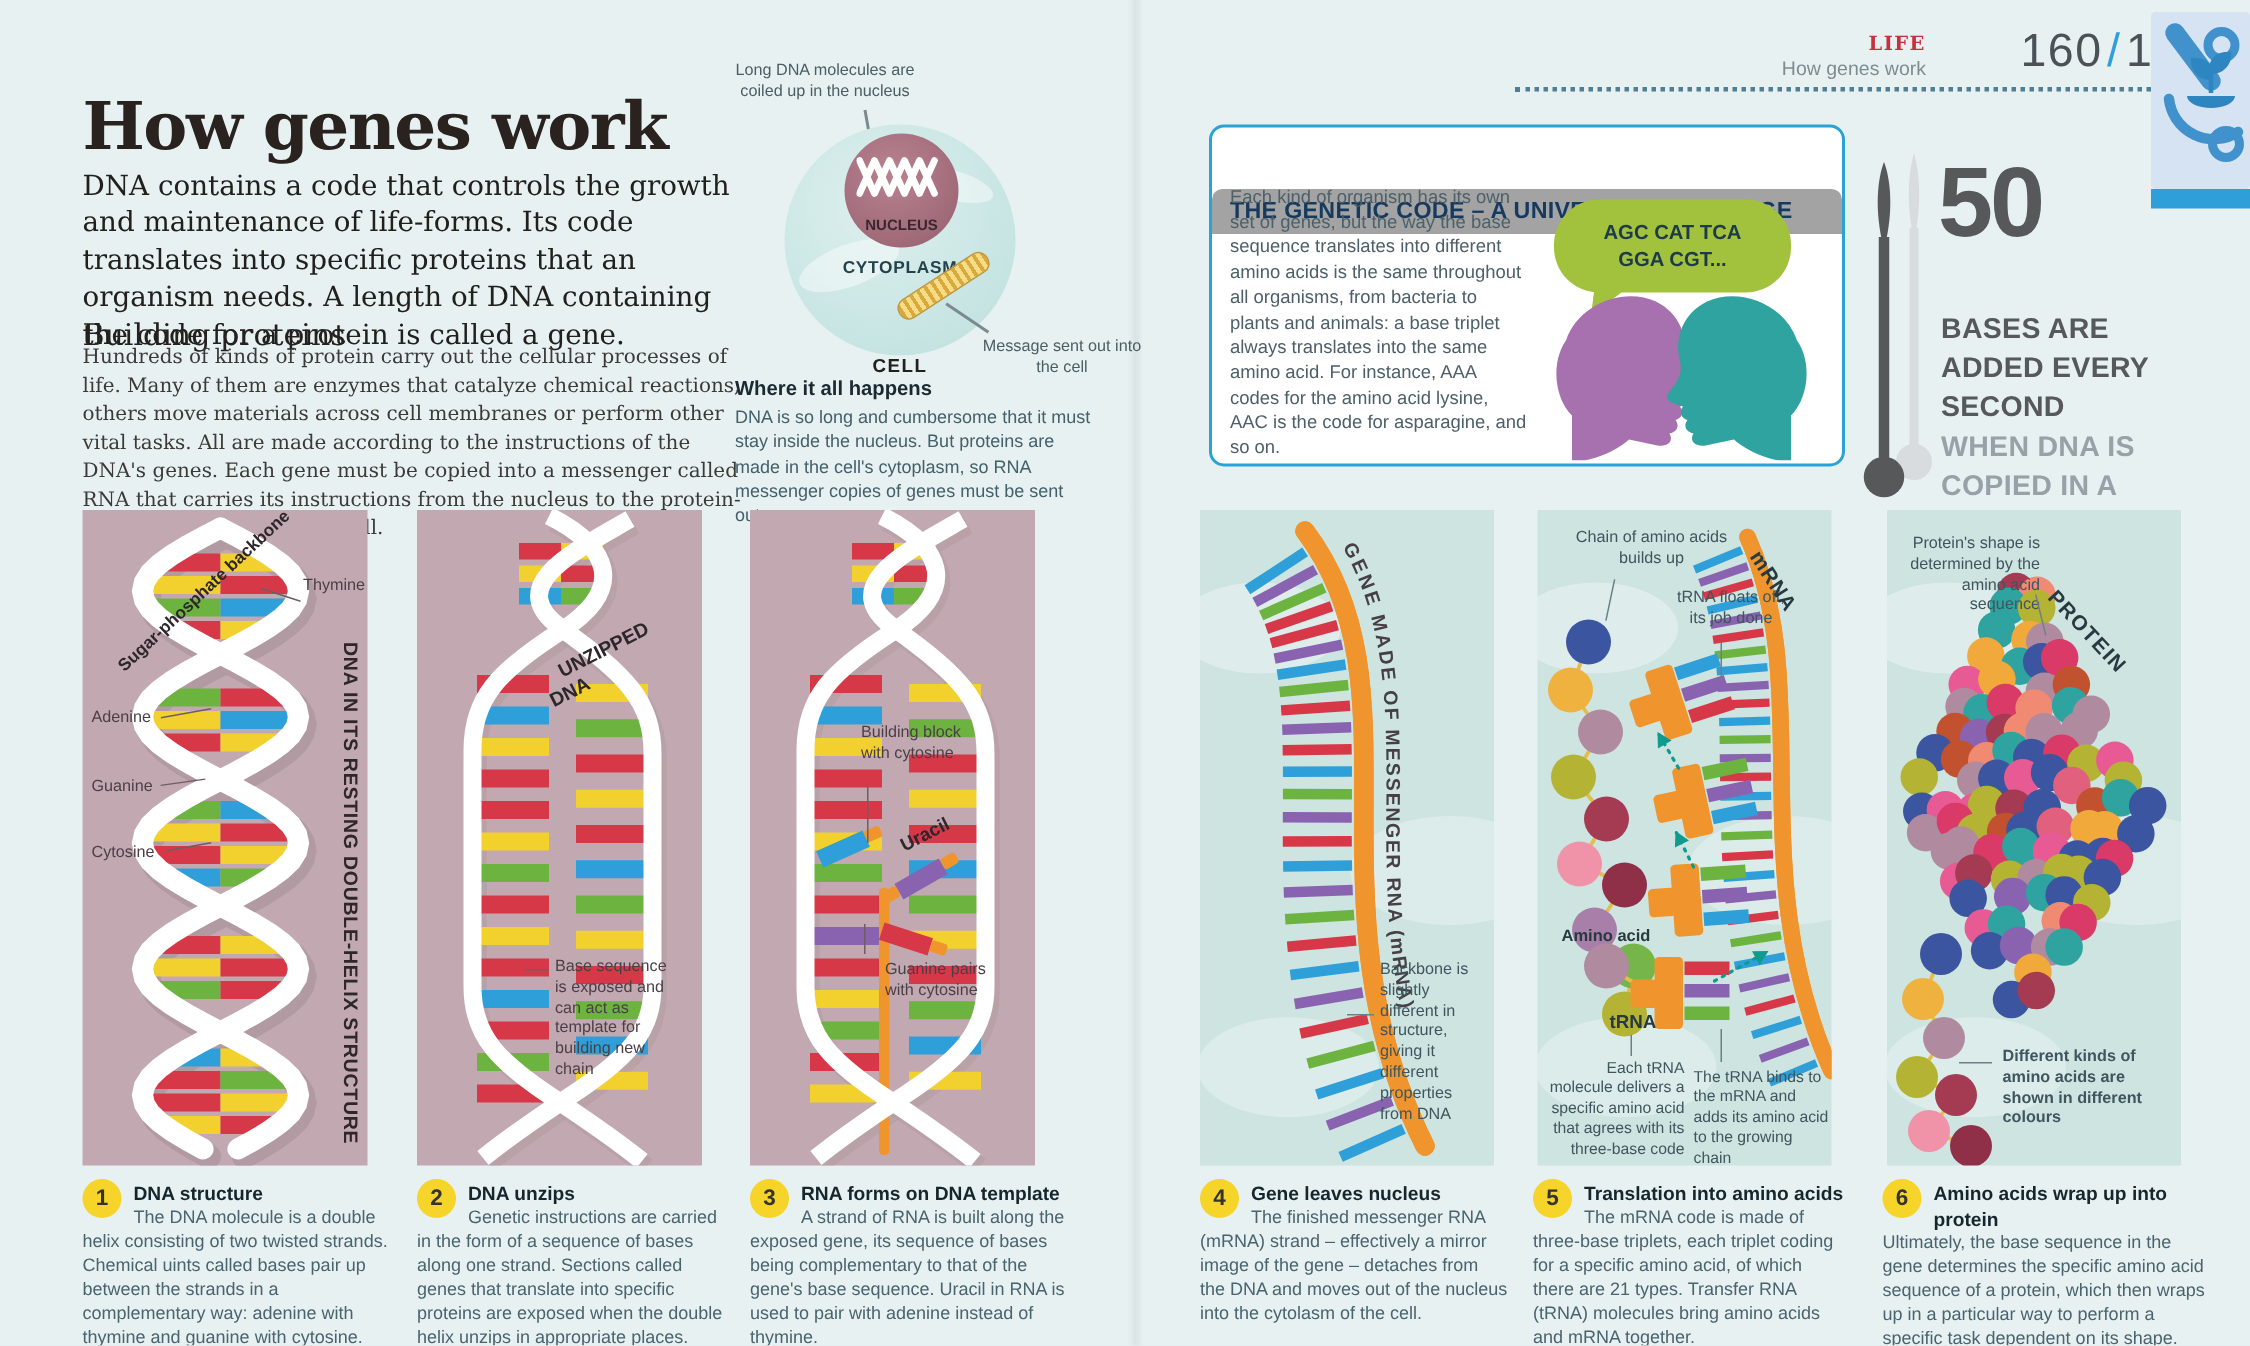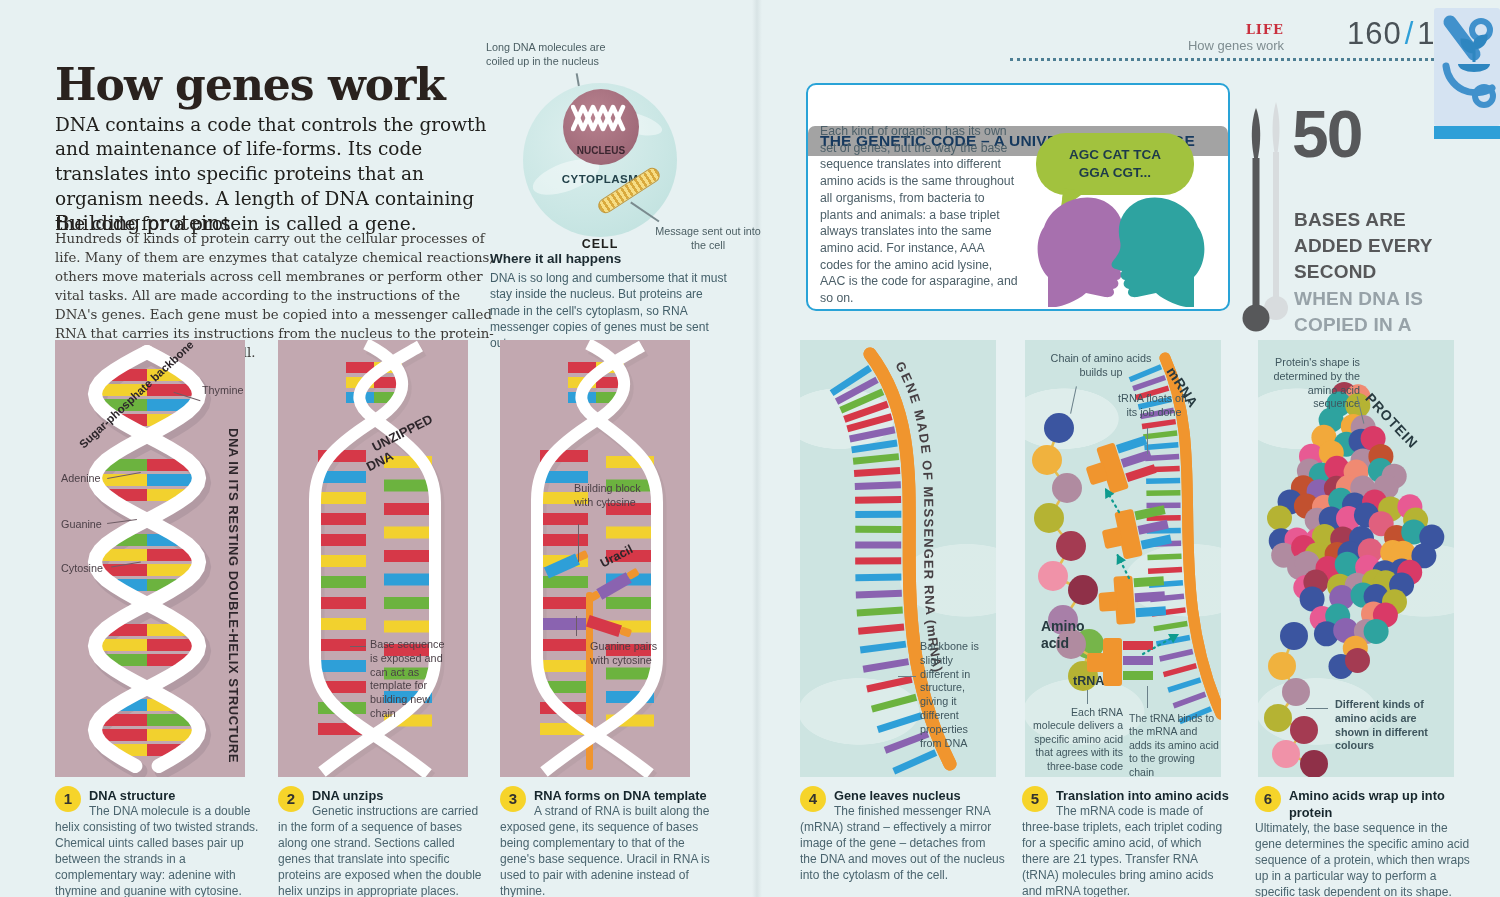--- a/index.html
+++ b/index.html
@@ -82,21 +82,21 @@
 
 <div class="page">
   <div class="abs gutter"></div>
 
   <h1 class="abs title serif">How genes work</h1>
   <p class="abs lead serif">DNA contains a code that controls the growth and maintenance of life-forms. Its code translates into specific proteins that an organism needs. A length of DNA containing the code for a protein is called a gene.</p>
   <h2 class="abs bheading serif">Building proteins</h2>
   <p class="abs bbody serif">Hundreds of kinds of protein carry out the cellular processes of life. Many of them are enzymes that catalyze chemical reactions; others move materials across cell membranes or perform other vital tasks. All are made according to the instructions of the DNA's genes. Each gene must be copied into a messenger called RNA that carries its instructions from the nucleus to the protein-making machinery in the cell.</p>
 
   <div class="abs cellwrap">
-    <div class="abs small-note" style="left:8px;top:8px;width:128px;text-align:left;">Long DNA molecules are coiled up in the nucleus</div>
+    <div class="abs small-note" style="left:8px;top:8px;width:128px;text-align:center;">Long DNA molecules are coiled up in the nucleus</div>
     <div class="leader" style="left:102px;top:40px;width:1.5px;height:50px;transform:rotate(-10deg);background:#7a8a8e;"></div>
     <div class="abs cell-circle">
       <div class="streak" style="left:8px;top:80px;width:70px;height:28px;transform:rotate(-20deg);"></div>
       <div class="streak" style="left:80px;top:30px;width:60px;height:20px;transform:rotate(15deg);"></div>
     </div>
     <div class="abs nucleus">
       <svg width="60" height="30" style="position:absolute;left:8px;top:14px;">
         <polyline points="2,26 12,4 22,26 32,4 42,26 52,4" fill="none" stroke="#ffffff" stroke-width="4.5" stroke-linecap="round" stroke-linejoin="round"></polyline>
         <polyline points="2,4 12,26 22,4 32,26 42,4 52,26" fill="none" stroke="#ffffff" stroke-width="4.5" stroke-linecap="round" stroke-linejoin="round"></polyline>
       </svg>
@@ -561,21 +561,21 @@
         <line x1="104" y1="238" x2="92" y2="214" stroke="#0f9b8e" stroke-width="2.2" stroke-dasharray="1.5 4.5" stroke-linecap="round"></line>
         <polygon points="92,214 91.6,225.0 101.0,220.3" fill="#0f9b8e"></polygon>
         <line x1="118" y1="314" x2="154" y2="294" stroke="#0f9b8e" stroke-width="2.2" stroke-dasharray="1.5 4.5" stroke-linecap="round"></line>
         <polygon points="154,294 143.0,294.1 148.1,303.3" fill="#0f9b8e"></polygon>
       </svg>
     <div class="p-note" style="left:20px;top:12px;width:112px;text-align:center;">Chain of amino acids builds up</div>
     <div class="leader" style="left:48px;top:46px;width:1px;height:28px;transform:rotate(12deg);"></div>
     <div class="p-note" style="left:90px;top:52px;width:78px;text-align:center;">tRNA floats off, its job done</div>
     <div class="leader" style="left:122px;top:88px;width:1px;height:26px;"></div>
     <div class="p-note-bold rot" style="left:152px;top:24px;transform:rotate(57deg);transform-origin:0 0;font-size:14px;letter-spacing:.5px;">mRNA</div>
-    <div class="p-note-bold" style="left:16px;top:278px;width:62px;font-size:14px;line-height:1.2;">Amino acid</div>
+    <div class="p-note-bold" style="left:16px;top:278px;width:62px;font-size:11px;line-height:1.2;">Amino acid</div>
     <div class="p-note-bold" style="left:48px;top:334px;font-size:12.5px;">tRNA</div>
     <div class="leader" style="left:62px;top:350px;width:1px;height:14px;"></div>
     <div class="leader" style="left:122px;top:346px;width:1px;height:22px;"></div>
     <div class="p-note" style="left:2px;top:366px;width:96px;text-align:right;font-size:10.5px;">Each tRNA molecule delivers a specific amino acid that agrees with its three-base code</div>
     <div class="p-note" style="left:104px;top:372px;width:90px;font-size:10.5px;">The tRNA binds to the mRNA and adds its amino acid to the growing chain</div>
   </div>
 
   <div class="panel teal" style="left:1258px;width:196px;">
     <svg id="svg6" width="196" height="437" style="position:absolute;left:0;top:0;">
         <circle cx="86.2" cy="54.4" r="12.5" fill="#a43b52"></circle>

